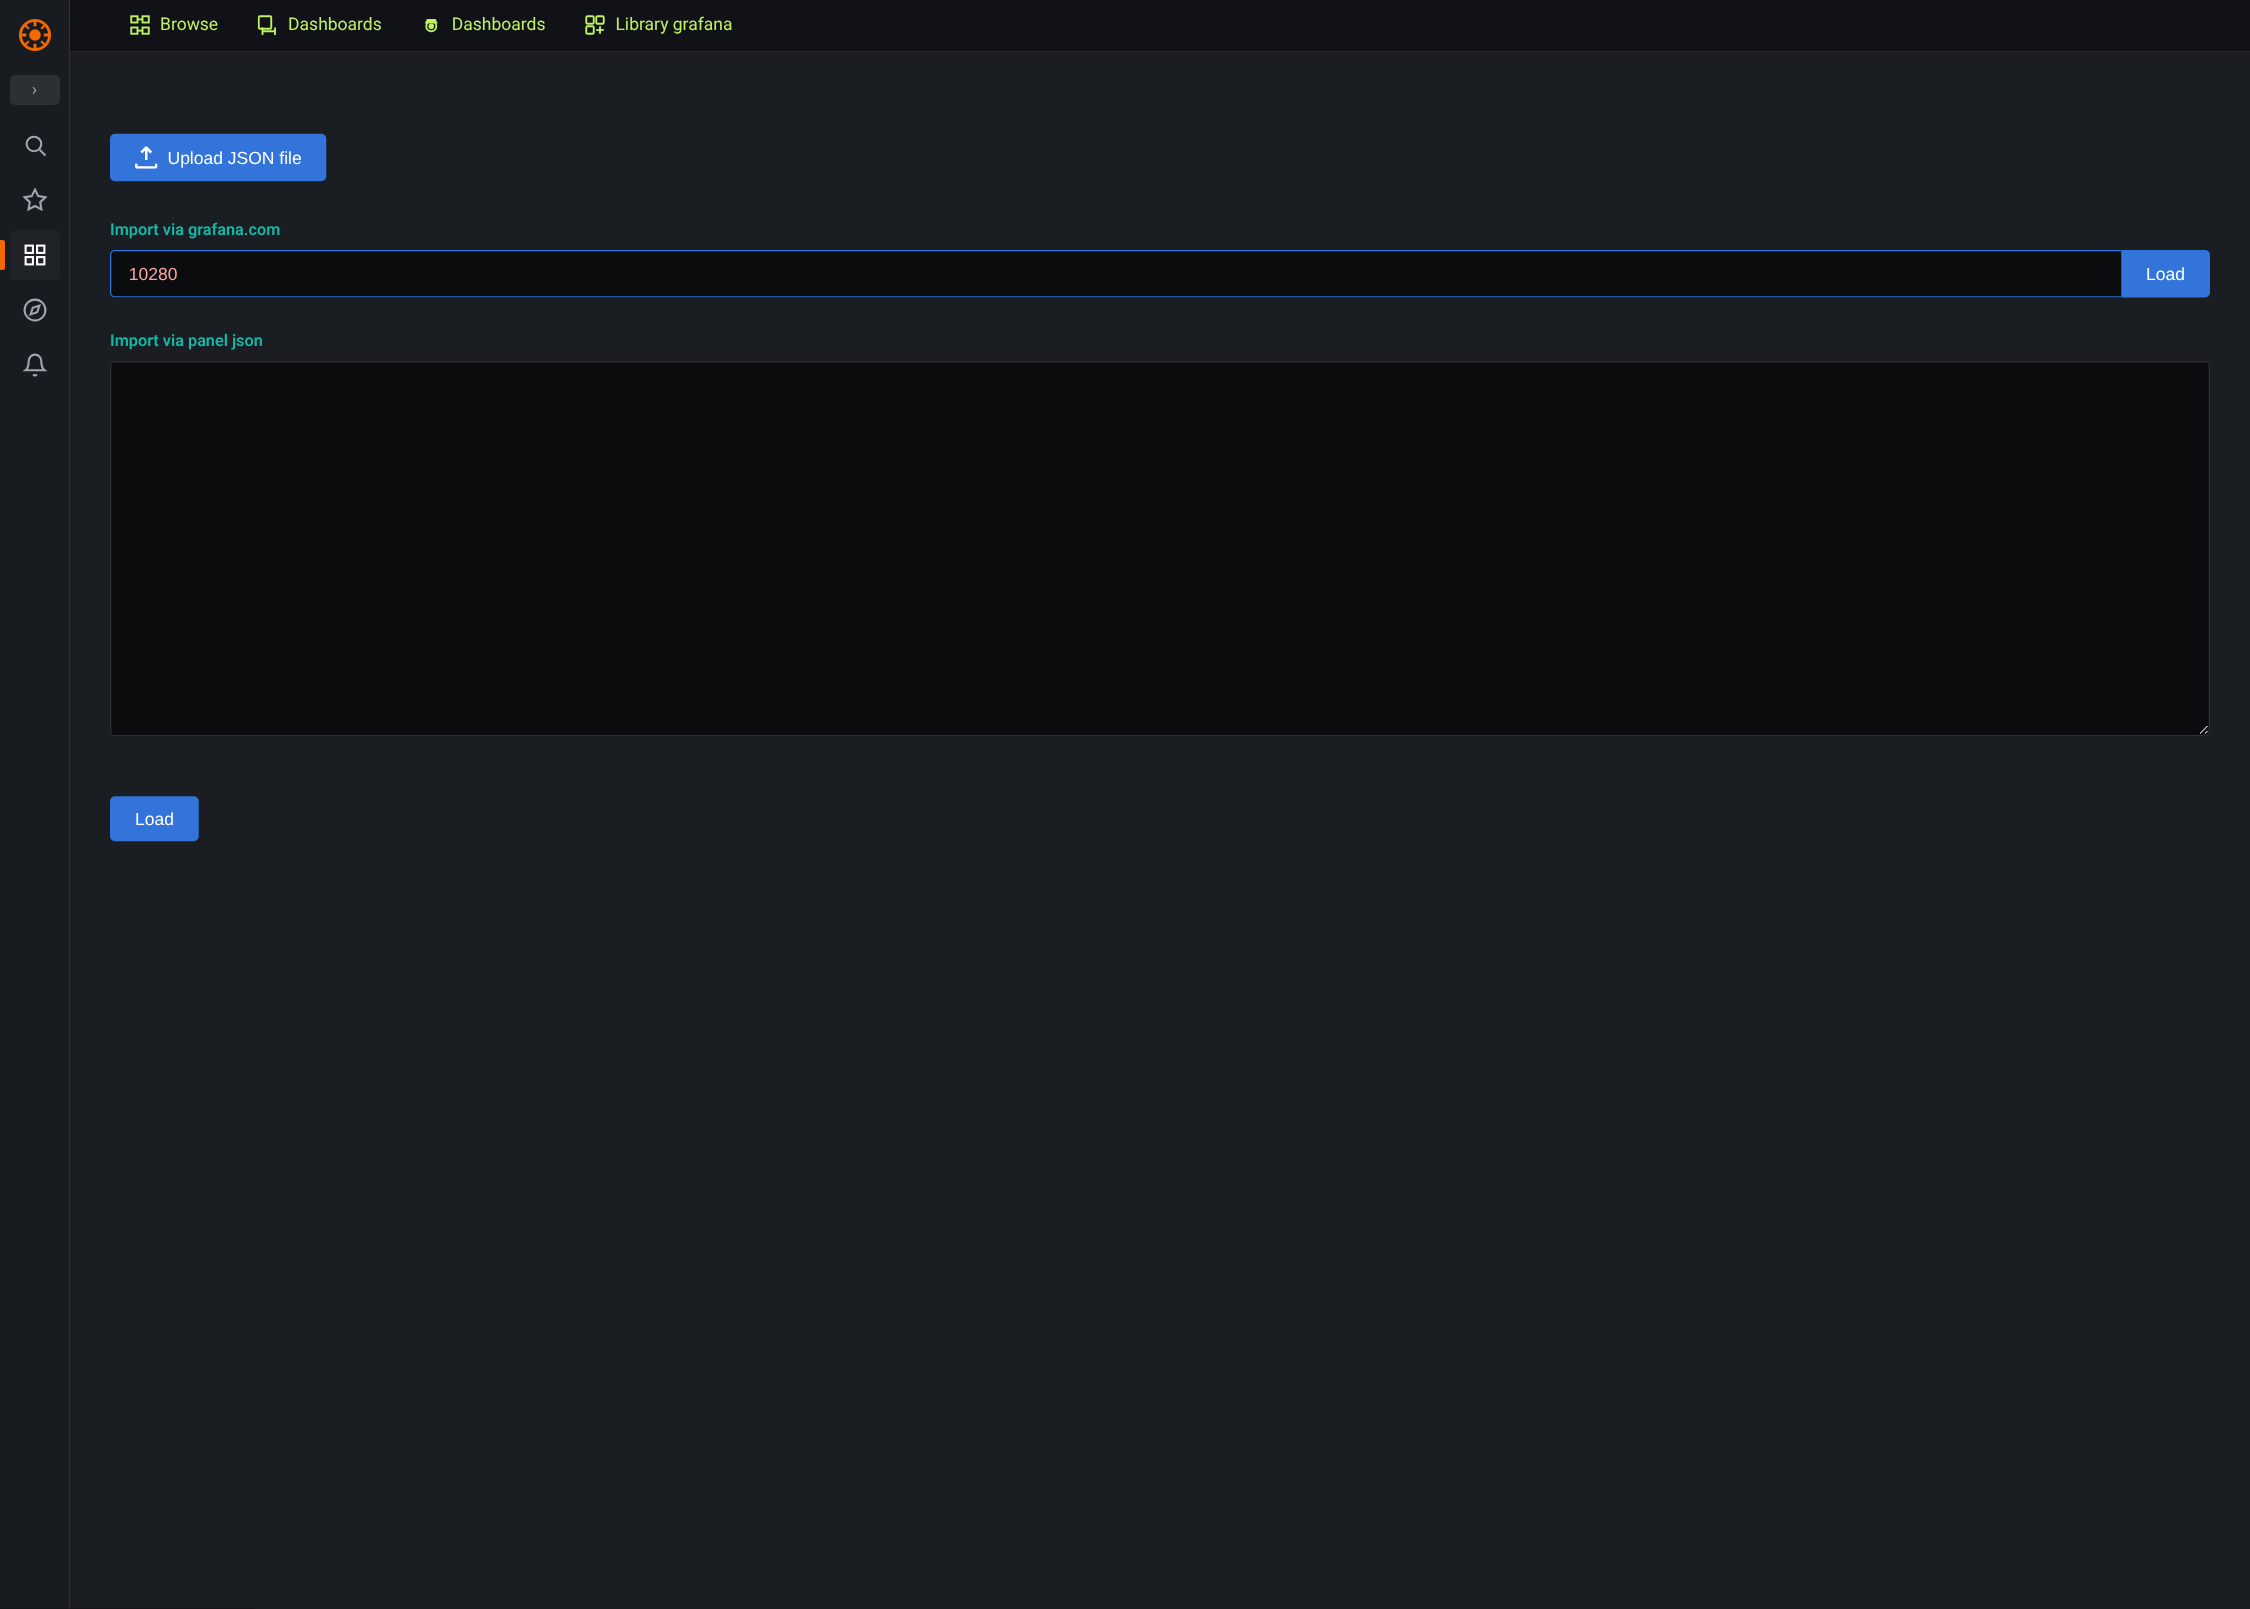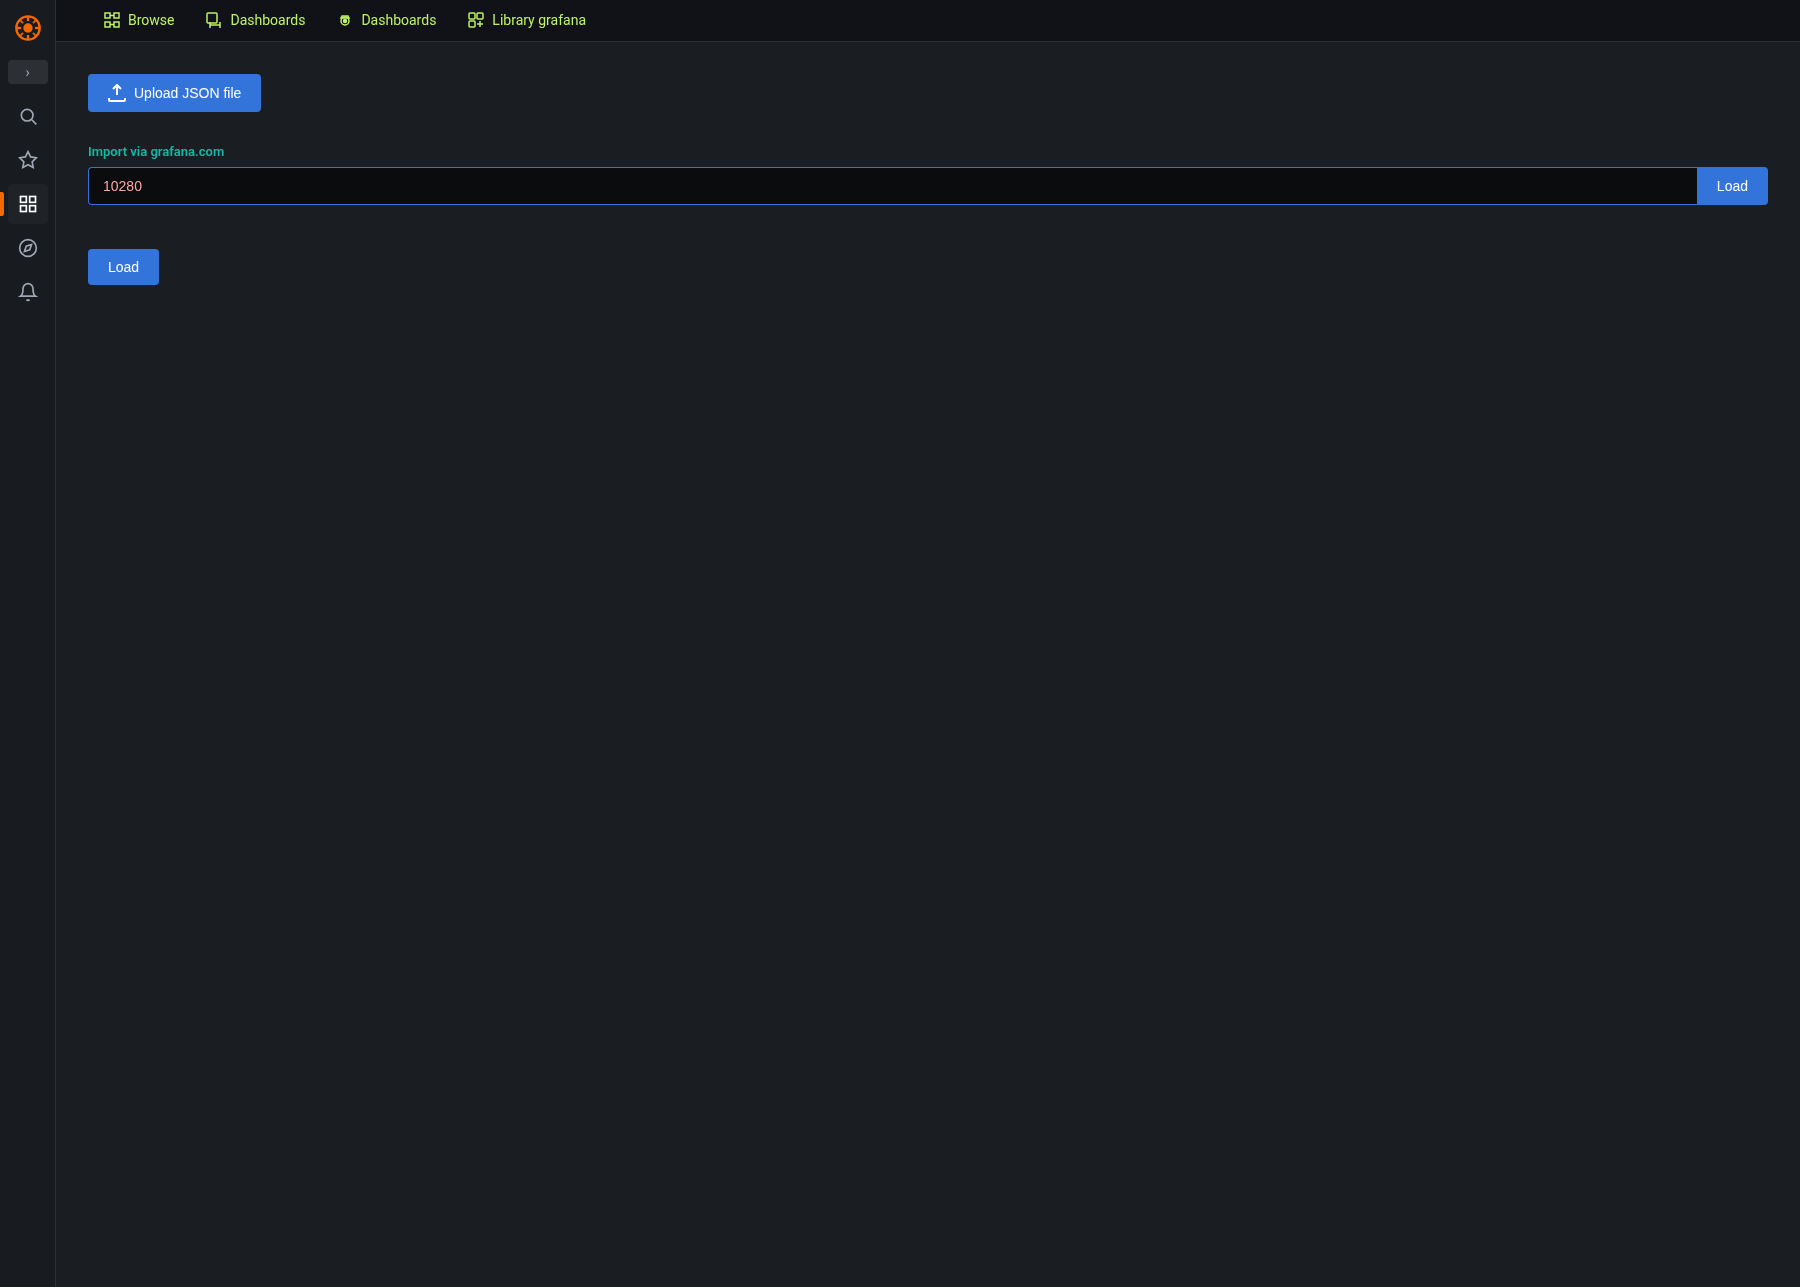--- a/index.html
+++ b/index.html
@@ -173,20 +173,21 @@
       gap: 8px;
       padding: 10px 20px;
       background: #3274d9;
       color: #fff;
       border: none;
       border-radius: 4px;
       font-size: 14px;
       font-weight: 500;
       cursor: pointer;
       margin-bottom: 32px;
+      margin-top: 33px;
     }
 
     .upload-btn svg {
       width: 18px;
       height: 18px;
     }
 
     
     .form-section {
       margin-bottom: 28px;
@@ -374,20 +375,24 @@
       <label class="form-label">Import via grafana.com</label>
       <div class="input-row">
         <input class="text-input" type="text" value="10280" style="">
         <button class="load-btn-inline">
           <span>Load</span>
         </button>
       </div>
     </div>
 
     
+    <div class="form-section">
+      <label class="form-label">Import via panel json</label>
+      <textarea class="textarea-input" style=""></textarea>
+    </div>
 
     
     <button class="load-btn">
       <span>Load</span>
     </button>
 
   </div>
 </div>
 
 </body></html>

